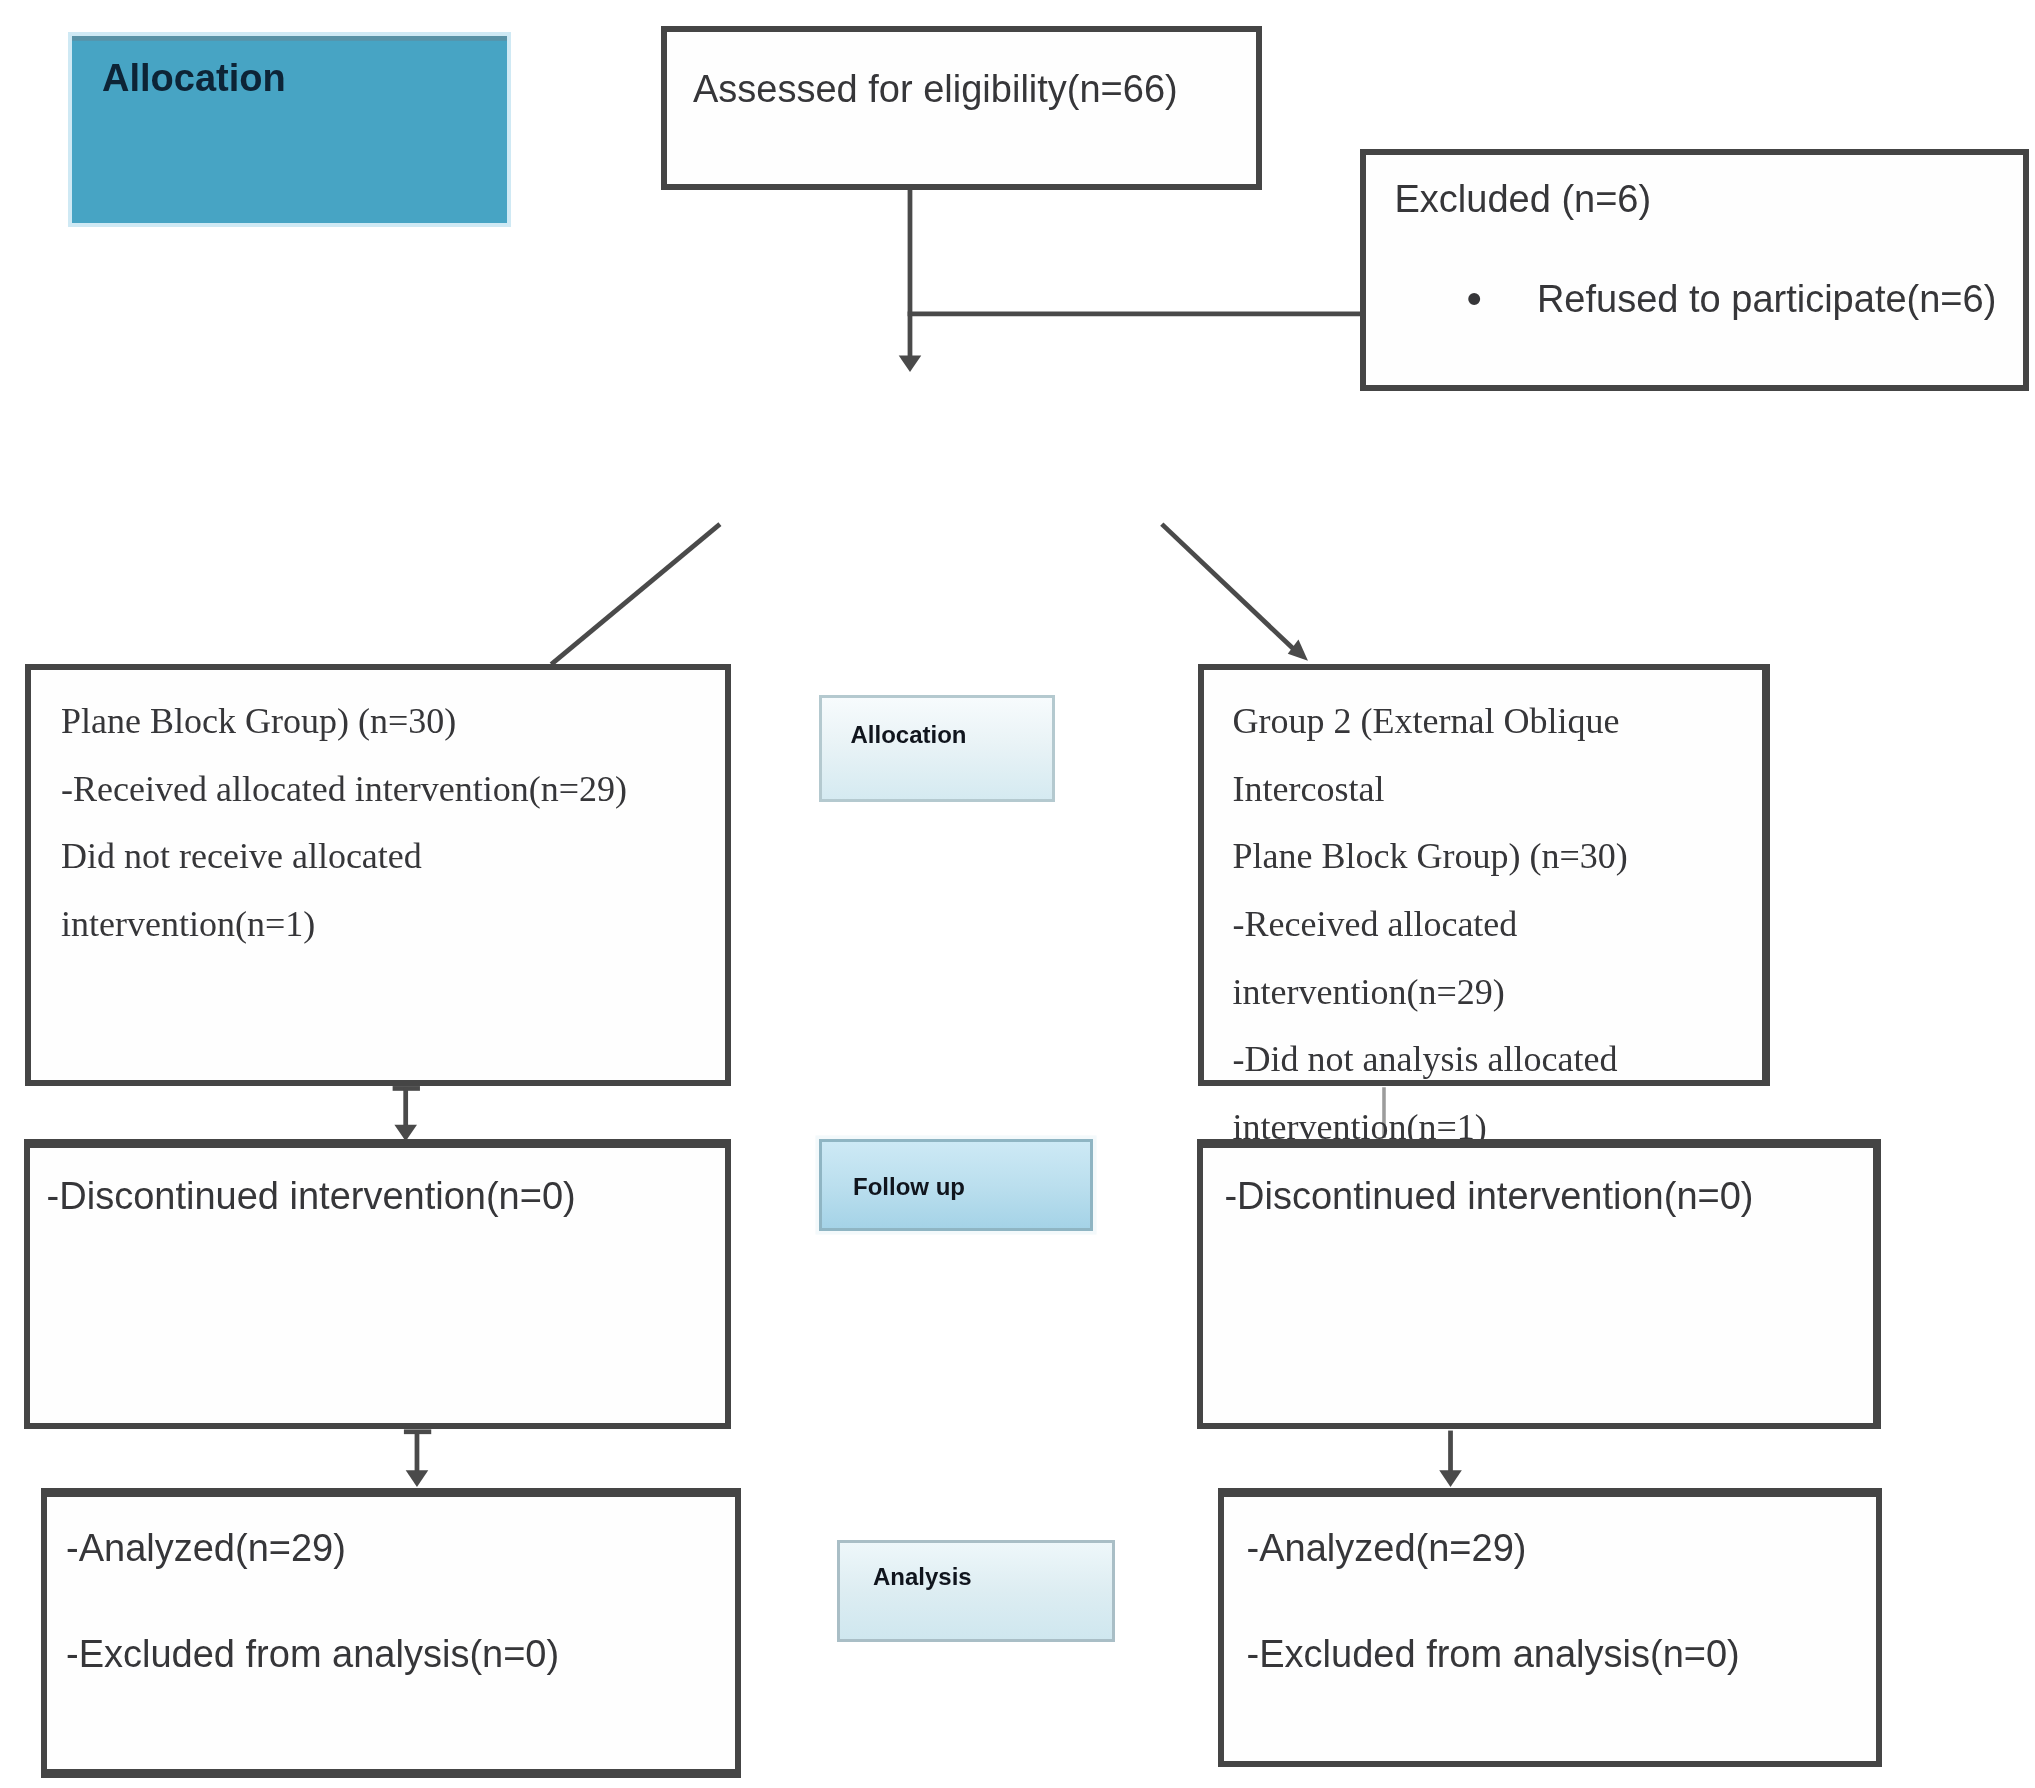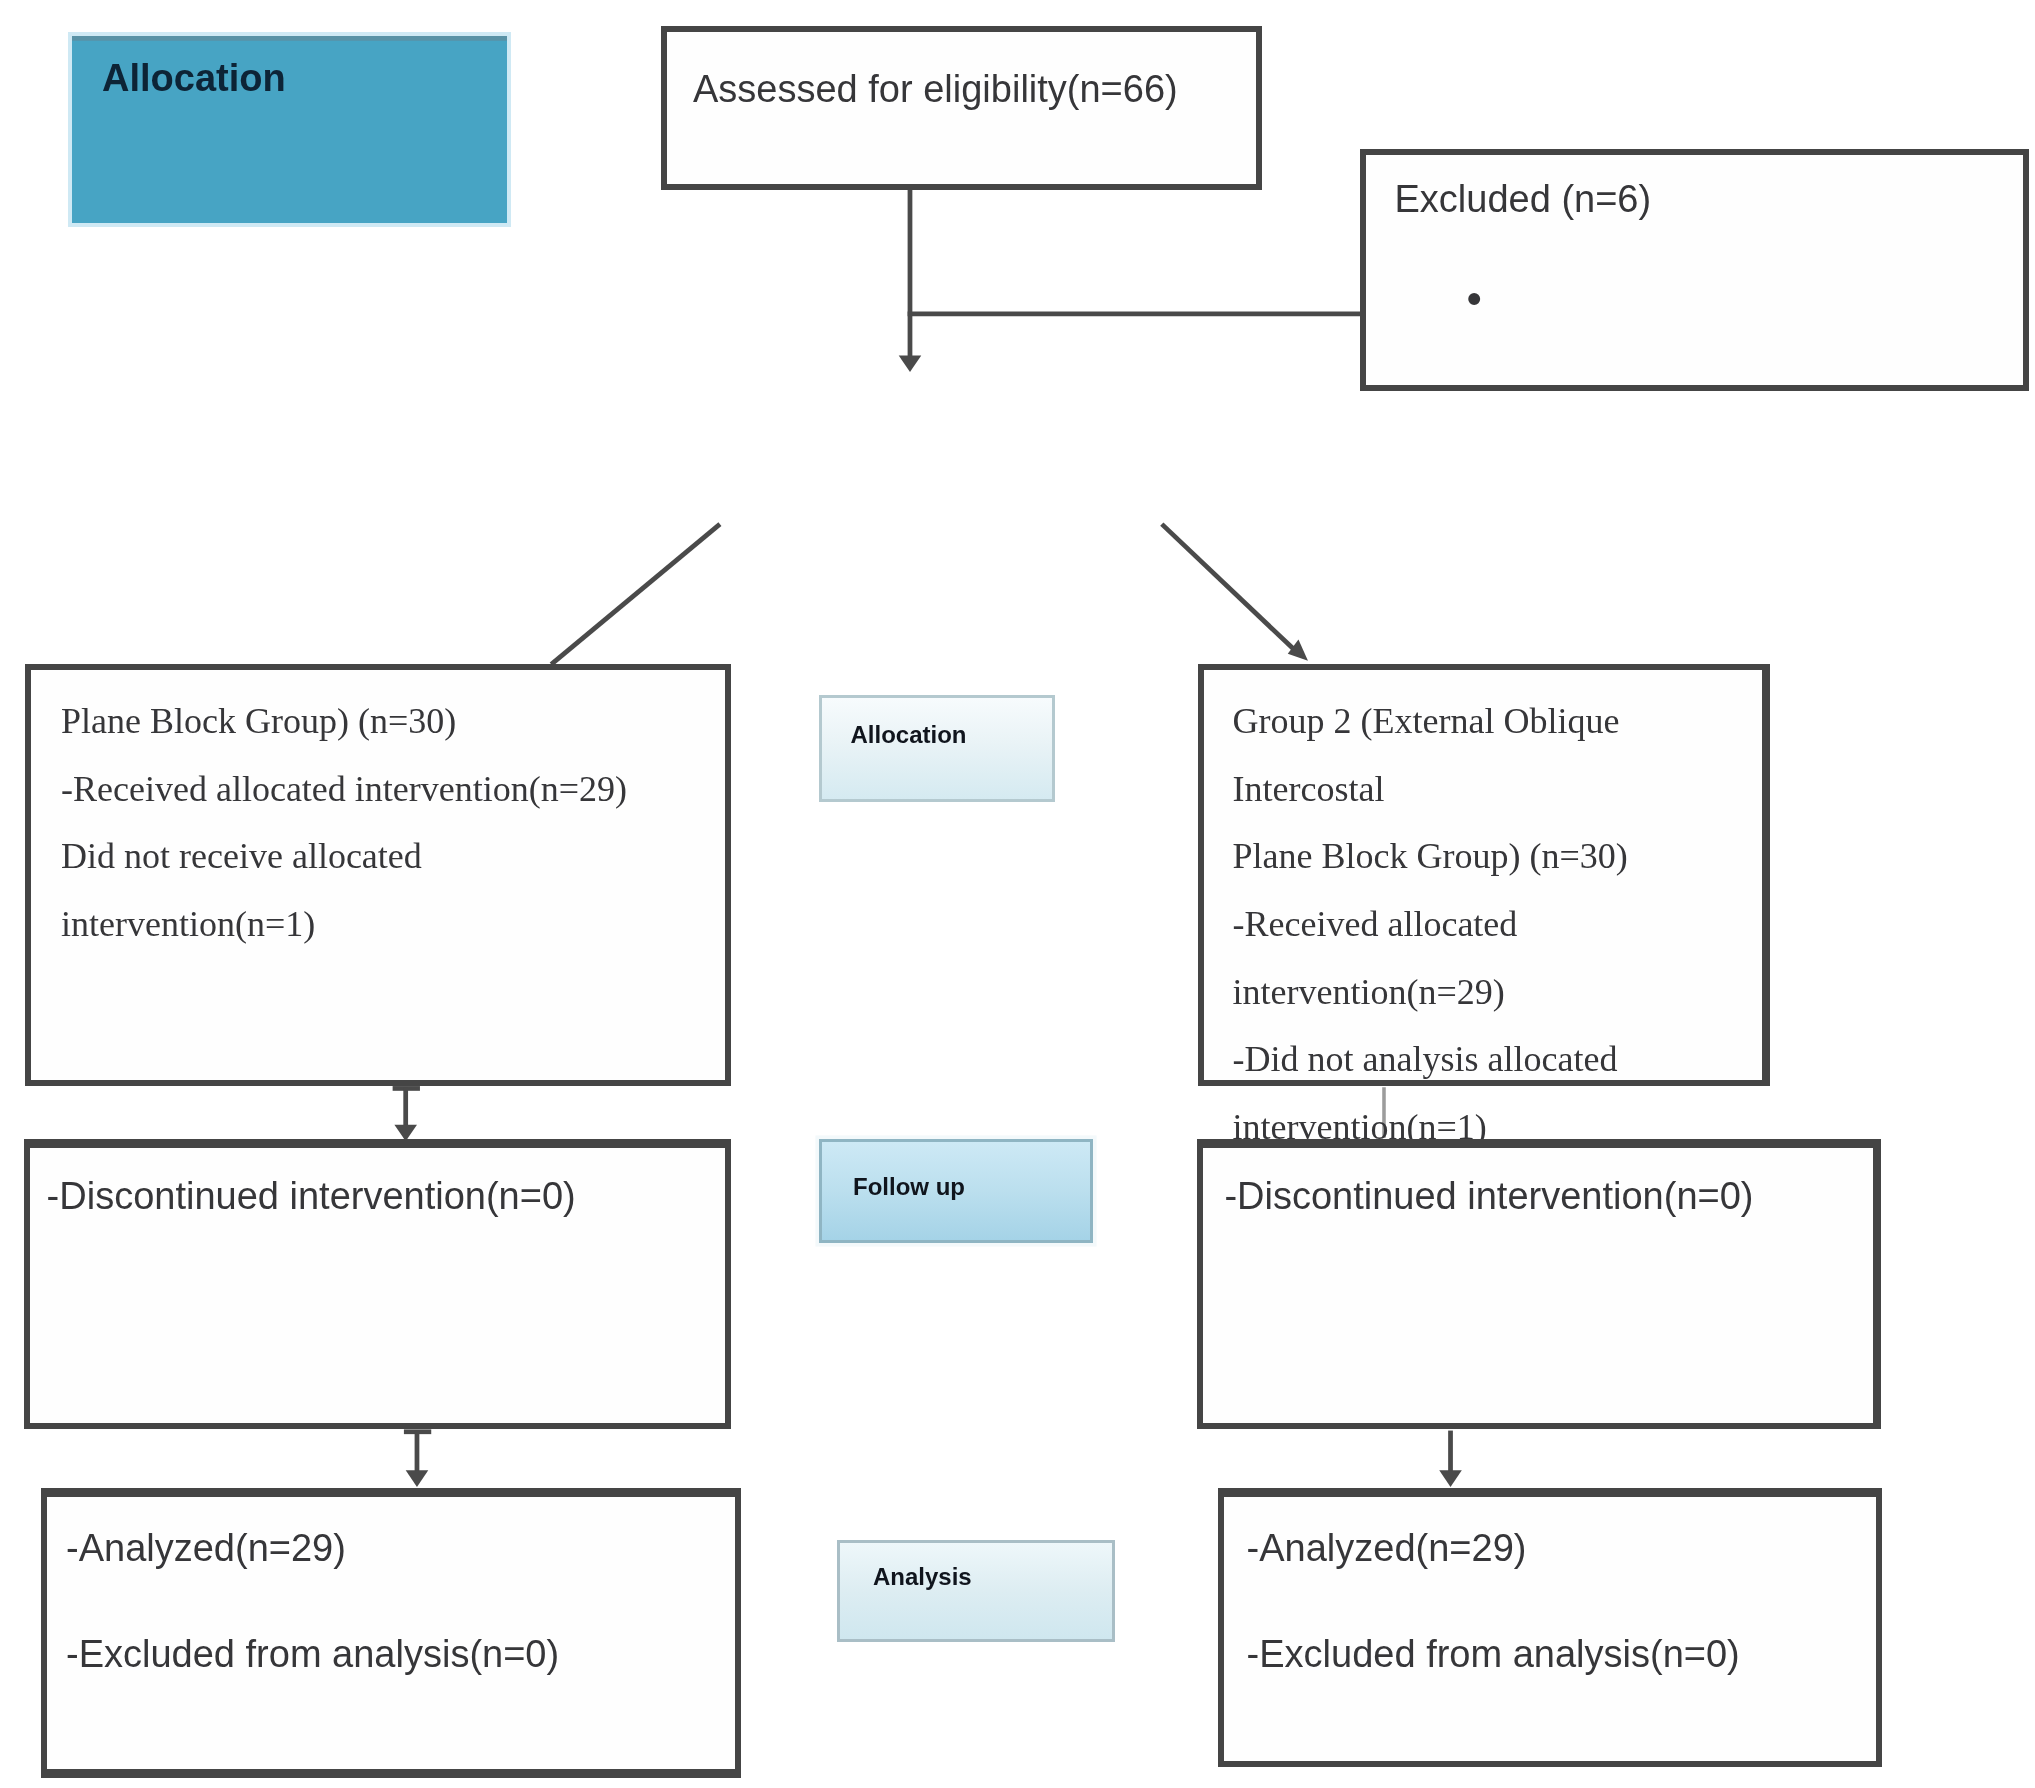--- a/index.html
+++ b/index.html
@@ -49,21 +49,21 @@
     font-size: 38px;
     padding: 21.4px 0 0 30px;
   }
   .allocation-label {
     left: 819px; top: 695px; width: 236px; height: 107px;
     background: linear-gradient(180deg, var(--alloc-grad-top, #f7fbfd) 0%, #e9f3f6 45%, var(--alloc-grad-bottom, #d5eaf1) 100%);
     border: 3px solid var(--alloc-border, #b4c9cf);
     padding: 22.6px 0 0 28.5px;
   }
   .followup-label {
-    left: 819px; top: 1139px; width: 274px; height: 104px;
+    left: 819px; top: 1139px; width: 274px; height: 92px;
     background: linear-gradient(180deg, var(--followup-grad-top, #cde9f5) 0%, #bbdfee 50%, var(--followup-grad-bottom, #a5d3e7) 100%);
     border: 3px solid var(--followup-border, #8fb5c3);
     box-shadow: 0 0 0 3.6px #f3f9fb;
     padding: 31px 4px 0 31px;
   }
   .analysis-label {
     left: 837px; top: 1540px; width: 278px; height: 102px;
     background: linear-gradient(180deg, var(--analysis-grad-top, #eef7fa) 0%, #ddedf2 50%, var(--analysis-grad-bottom, #cfe7ef) 100%);
     border: 3px solid var(--analysis-border, #a9bec6);
     padding: 20px 0 0 33px;
@@ -133,20 +133,21 @@
   </div>
 
   <div class="box n-assessed">
     <span>Assessed for eligibility(n=66)</span>
   </div>
 
   <div class="box n-excluded">
     <div>Excluded (n=6)</div>
     <div class="bullet-row">
       <span class="bullet-glyph">•</span>
+      <span class="bullet-text">Refused to participate(n=6)</span>
     </div>
   </div>
 
 
   <div class="box serif-box n-group1">
     <p>Plane Block Group) (n=30)</p>
     <p class="g-received-1">-Received allocated intervention(n=29)</p>
     <p class="g-notrec-1">Did not receive allocated</p>
     <p>intervention(n=1)</p>
   </div>

